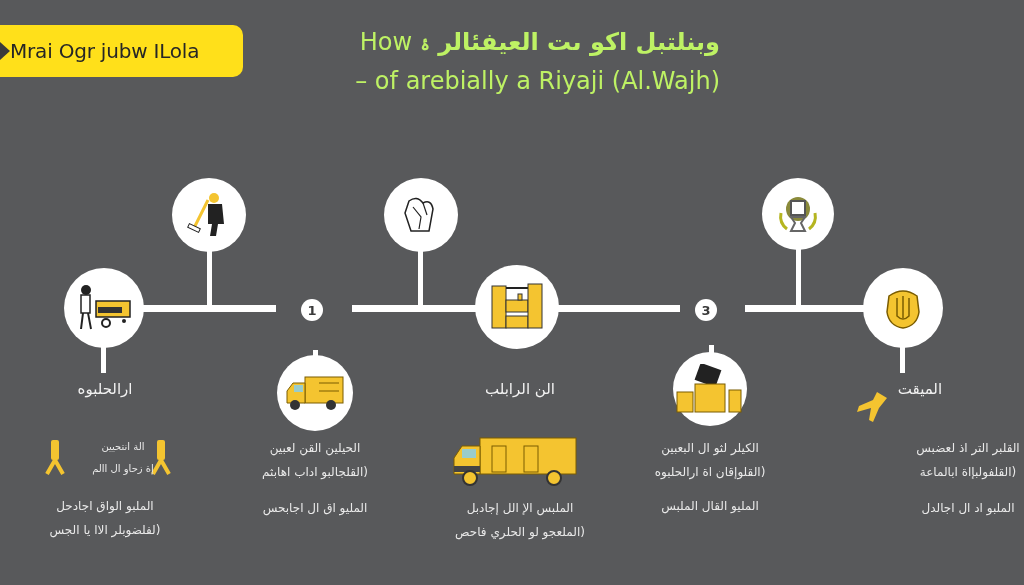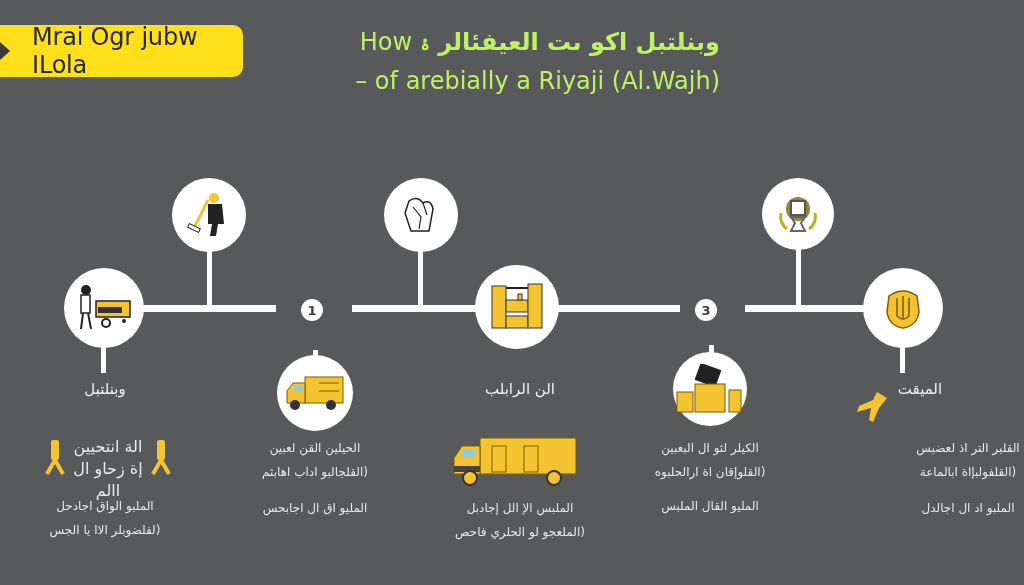--- a/index.html
+++ b/index.html
@@ -1,20 +1,20 @@
 <!DOCTYPE html>
 <html><head>
 <meta charset="utf-8">
 <style>
   html,body{margin:0;padding:0;}
   body{width:1024px;height:585px;background:#58595b;position:relative;overflow:hidden;font-family:"DejaVu Sans",sans-serif;color:#fff;}
   .abs{position:absolute;}
   .banner{left:0;top:25px;width:243px;height:52px;background:#ffe01a;border-radius:0 10px 10px 0;display:flex;align-items:center;}
   .banner .arrow{width:0;height:0;border-top:9px solid transparent;border-bottom:9px solid transparent;border-left:10px solid #3b3b3b;margin-left:0;}
-  .banner .txt{color:#262626;font-size:24px;margin-left:22px;letter-spacing:-0.2px;}
+  .banner .txt{color:#262626;font-size:20px;letter-spacing:-0.2px;}
   .title{left:340px;top:24px;width:380px;font-size:24px;color:#bef264;line-height:36px;}
   .title .l1{text-align:right;direction:rtl;font-weight:bold;}
   .title .l1 .en{font-weight:normal;}
   .line{background:#fff;height:7px;}
   .vline{background:#fff;width:5px;}
   .circle{background:#fff;border-radius:50%;display:flex;align-items:center;justify-content:center;}
   .badge{width:22px;height:22px;border-radius:50%;background:#fff;color:#3b3b3b;font-size:13px;font-weight:bold;display:flex;align-items:center;justify-content:center;}
   .label{font-size:15px;color:#f2f2f2;text-align:center;direction:rtl;}
   .desc{font-size:12px;color:#e9e9e9;text-align:center;direction:rtl;line-height:24px;}
 </style>
@@ -124,31 +124,31 @@
 
 <div class="abs circle" style="left:673px;top:352px;width:74px;height:74px;">
   <svg width="70" height="50" viewBox="0 0 70 50">
     <rect x="22" y="2" width="22" height="18" fill="#222" transform="rotate(20 33 11)"></rect>
     <rect x="20" y="20" width="30" height="28" fill="#f4c430" stroke="#7a5c00"></rect>
     <rect x="2" y="28" width="16" height="20" fill="#f4c430" stroke="#7a5c00"></rect>
     <rect x="54" y="26" width="12" height="22" fill="#f4c430" stroke="#7a5c00"></rect>
   </svg>
 </div>
 
-<div class="abs label" style="left:30px;top:380px;width:150px;">وبنلتبل</div>
+<div class="abs label" style="left:30px;top:380px;width:150px;">ارالحلبوه</div>
 <div class="abs" style="left:45px;top:438px;width:130px;height:40px;">
   <svg class="abs" style="left:0;top:0;" width="22" height="38" viewBox="0 0 22 38">
     <rect x="6" y="2" width="8" height="20" fill="#f4c430" rx="2"></rect>
     <path d="M10 22 L2 36 M10 22 L18 36" stroke="#f4c430" stroke-width="4"></path>
   </svg>
   <svg class="abs" style="left:104px;top:0;" width="22" height="38" viewBox="0 0 22 38">
     <rect x="8" y="2" width="8" height="20" fill="#f4c430" rx="2"></rect>
     <path d="M12 22 L4 36 M12 22 L20 36" stroke="#f4c430" stroke-width="4"></path>
   </svg>
-  <div class="abs desc" style="left:22px;top:-2px;width:82px;line-height:22px;font-size:16px;">
+  <div class="abs desc" style="left:37px;top:-2px;width:82px;line-height:22px;font-size:10px;">
     <div>الة انتحيين</div>
     <div>إة زحاو ال االم</div>
   </div>
 </div>
 <div class="abs desc" style="left:20px;top:494px;width:170px;">
   <div>الملبو الواق اجادحل</div>
   <div>(لفلضوبلر الاا يا الجس</div>
 </div>
 
 <div class="abs desc" style="left:235px;top:436px;width:160px;">

